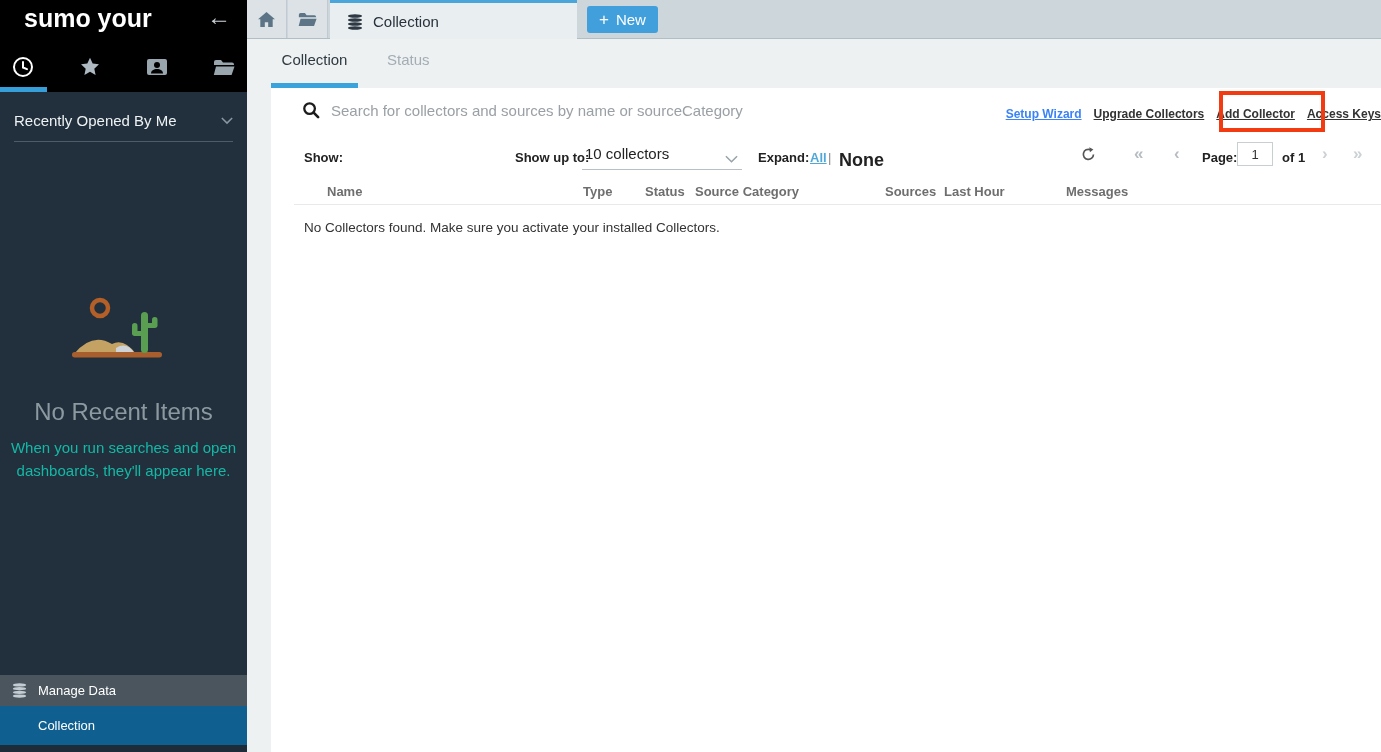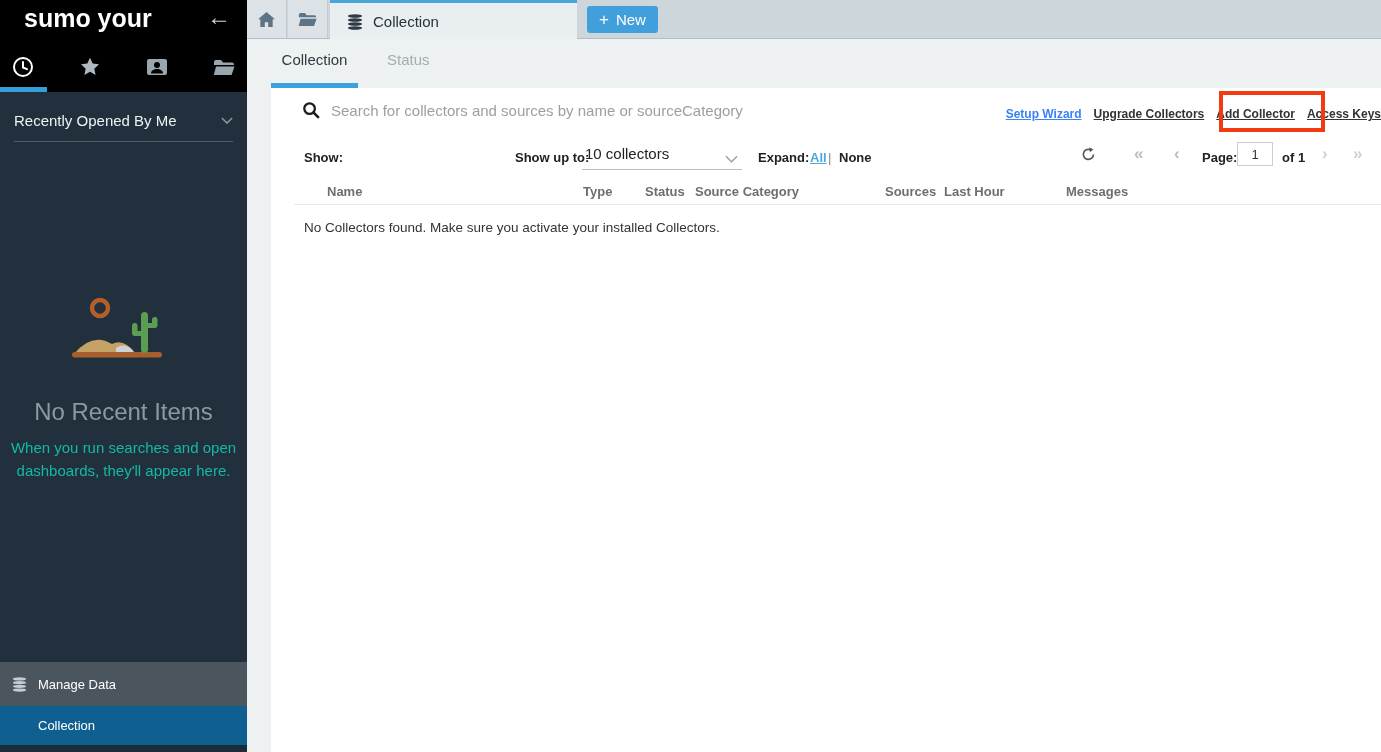--- a/index.html
+++ b/index.html
@@ -17,21 +17,21 @@
 
   .recent-title { margin:0 14px; padding:20px 0 12px; border-bottom:1px solid #4d5c67; display:flex; justify-content:space-between; align-items:center; color:#eef2f4; font-size:15px; cursor:pointer; }
 
   .empty-wrap { margin-top:148px; text-align:center; }
   .empty-title { font-size:24px; color:#8d99a1; margin-top:24px; font-weight:normal; }
   .empty-desc { font-size:15px; color:#14b8a6; line-height:23px; margin:10px auto 0; width:228px; }
 
   .bottom-menu { position:absolute; left:0; bottom:0; width:247px; }
   .bm-row { display:flex; align-items:center; font-size:13px; color:#fff; cursor:pointer; }
   .bm-appcatalog { height:38px; background:#000; }
-  .bm-managedata { height:44px; background:#4b555e; }
+  .bm-managedata { height:31px; background:#4b555e; }
   .bm-collection { height:39px; background:#0f6090; padding-left:38px; }
   .bm-icon { width:17px; margin:0 9px 0 12px; display:flex; }
   .bm-strip { height:7px; background:#1d2c38; }
 
   
   .main { position:absolute; left:247px; top:0; right:0; bottom:0; background:#eef1f2; }
   .tabstrip { position:relative; height:39px; background:#cdd6db; border-bottom:1px solid #b2bec5; }
   .tile { position:absolute; top:0; height:38px; width:40px; display:flex; align-items:center; justify-content:center; background:#dce2e6; border-right:1px solid #c0cad0; cursor:pointer; }
   .tile-home { left:0; }
   .tile-folder { left:41px; }
@@ -56,21 +56,21 @@
   .f-label { position:absolute; top:62px; font-size:13px; font-weight:bold; color:#222; }
   .dd { position:absolute; top:55px; width:160px; border-bottom:1px solid #b9c0c5; padding:2px 0 7px 3px; font-size:15px; color:#222; cursor:pointer; }
   .dd .chev { position:absolute; right:4px; top:7px; }
   .lbl-show { left:33px; }
   .dd-show { left:67px; }
   .lbl-upto { left:244px; }
   .dd-upto { left:311px; }
   .lbl-expand { left:487px;text-align:right; }
   .expand-all { position:absolute; left:539px; top:62px; font-size:13px; font-weight:bold; color:#4fa8da; text-decoration:underline; cursor:pointer; }
   .expand-sep { position:absolute; left:557px; top:62px; font-size:13px; color:#888; }
-  .expand-none { position:absolute; left:568px; top:62px; font-size:13px; font-weight:bold; color:#222; cursor:pointer; }
+  .expand-none { position:absolute; left:568px; top:62px; font-size:18px; font-weight:bold; color:#222; cursor:pointer; }
 
   .refresh { position:absolute; left:810px; top:58px; cursor:pointer; }
   .pg { position:absolute; top:54px; font-size:17px; font-weight:bold; cursor:pointer; line-height:24px; }
   .pg-first { left:863px; color:#b6bcc1; }
   .pg-prev  { left:903px; color:#b6bcc1; }
   .pg-next  { left:1051px; color:#ccd1d5; }
   .pg-last  { left:1082px; color:#ccd1d5; }
   .pg-label { position:absolute; left:931px; top:62px; font-size:13px; font-weight:bold; color:#222; }
   .pg-input { position:absolute; left:966px; top:54px; width:36px; height:24px; border:1px solid #c9ced2; text-align:center; font-size:13px; color:#333; font-family:inherit; }
   .pg-of { position:absolute; left:1011px; top:62px; font-size:13px; font-weight:bold; color:#222; }

